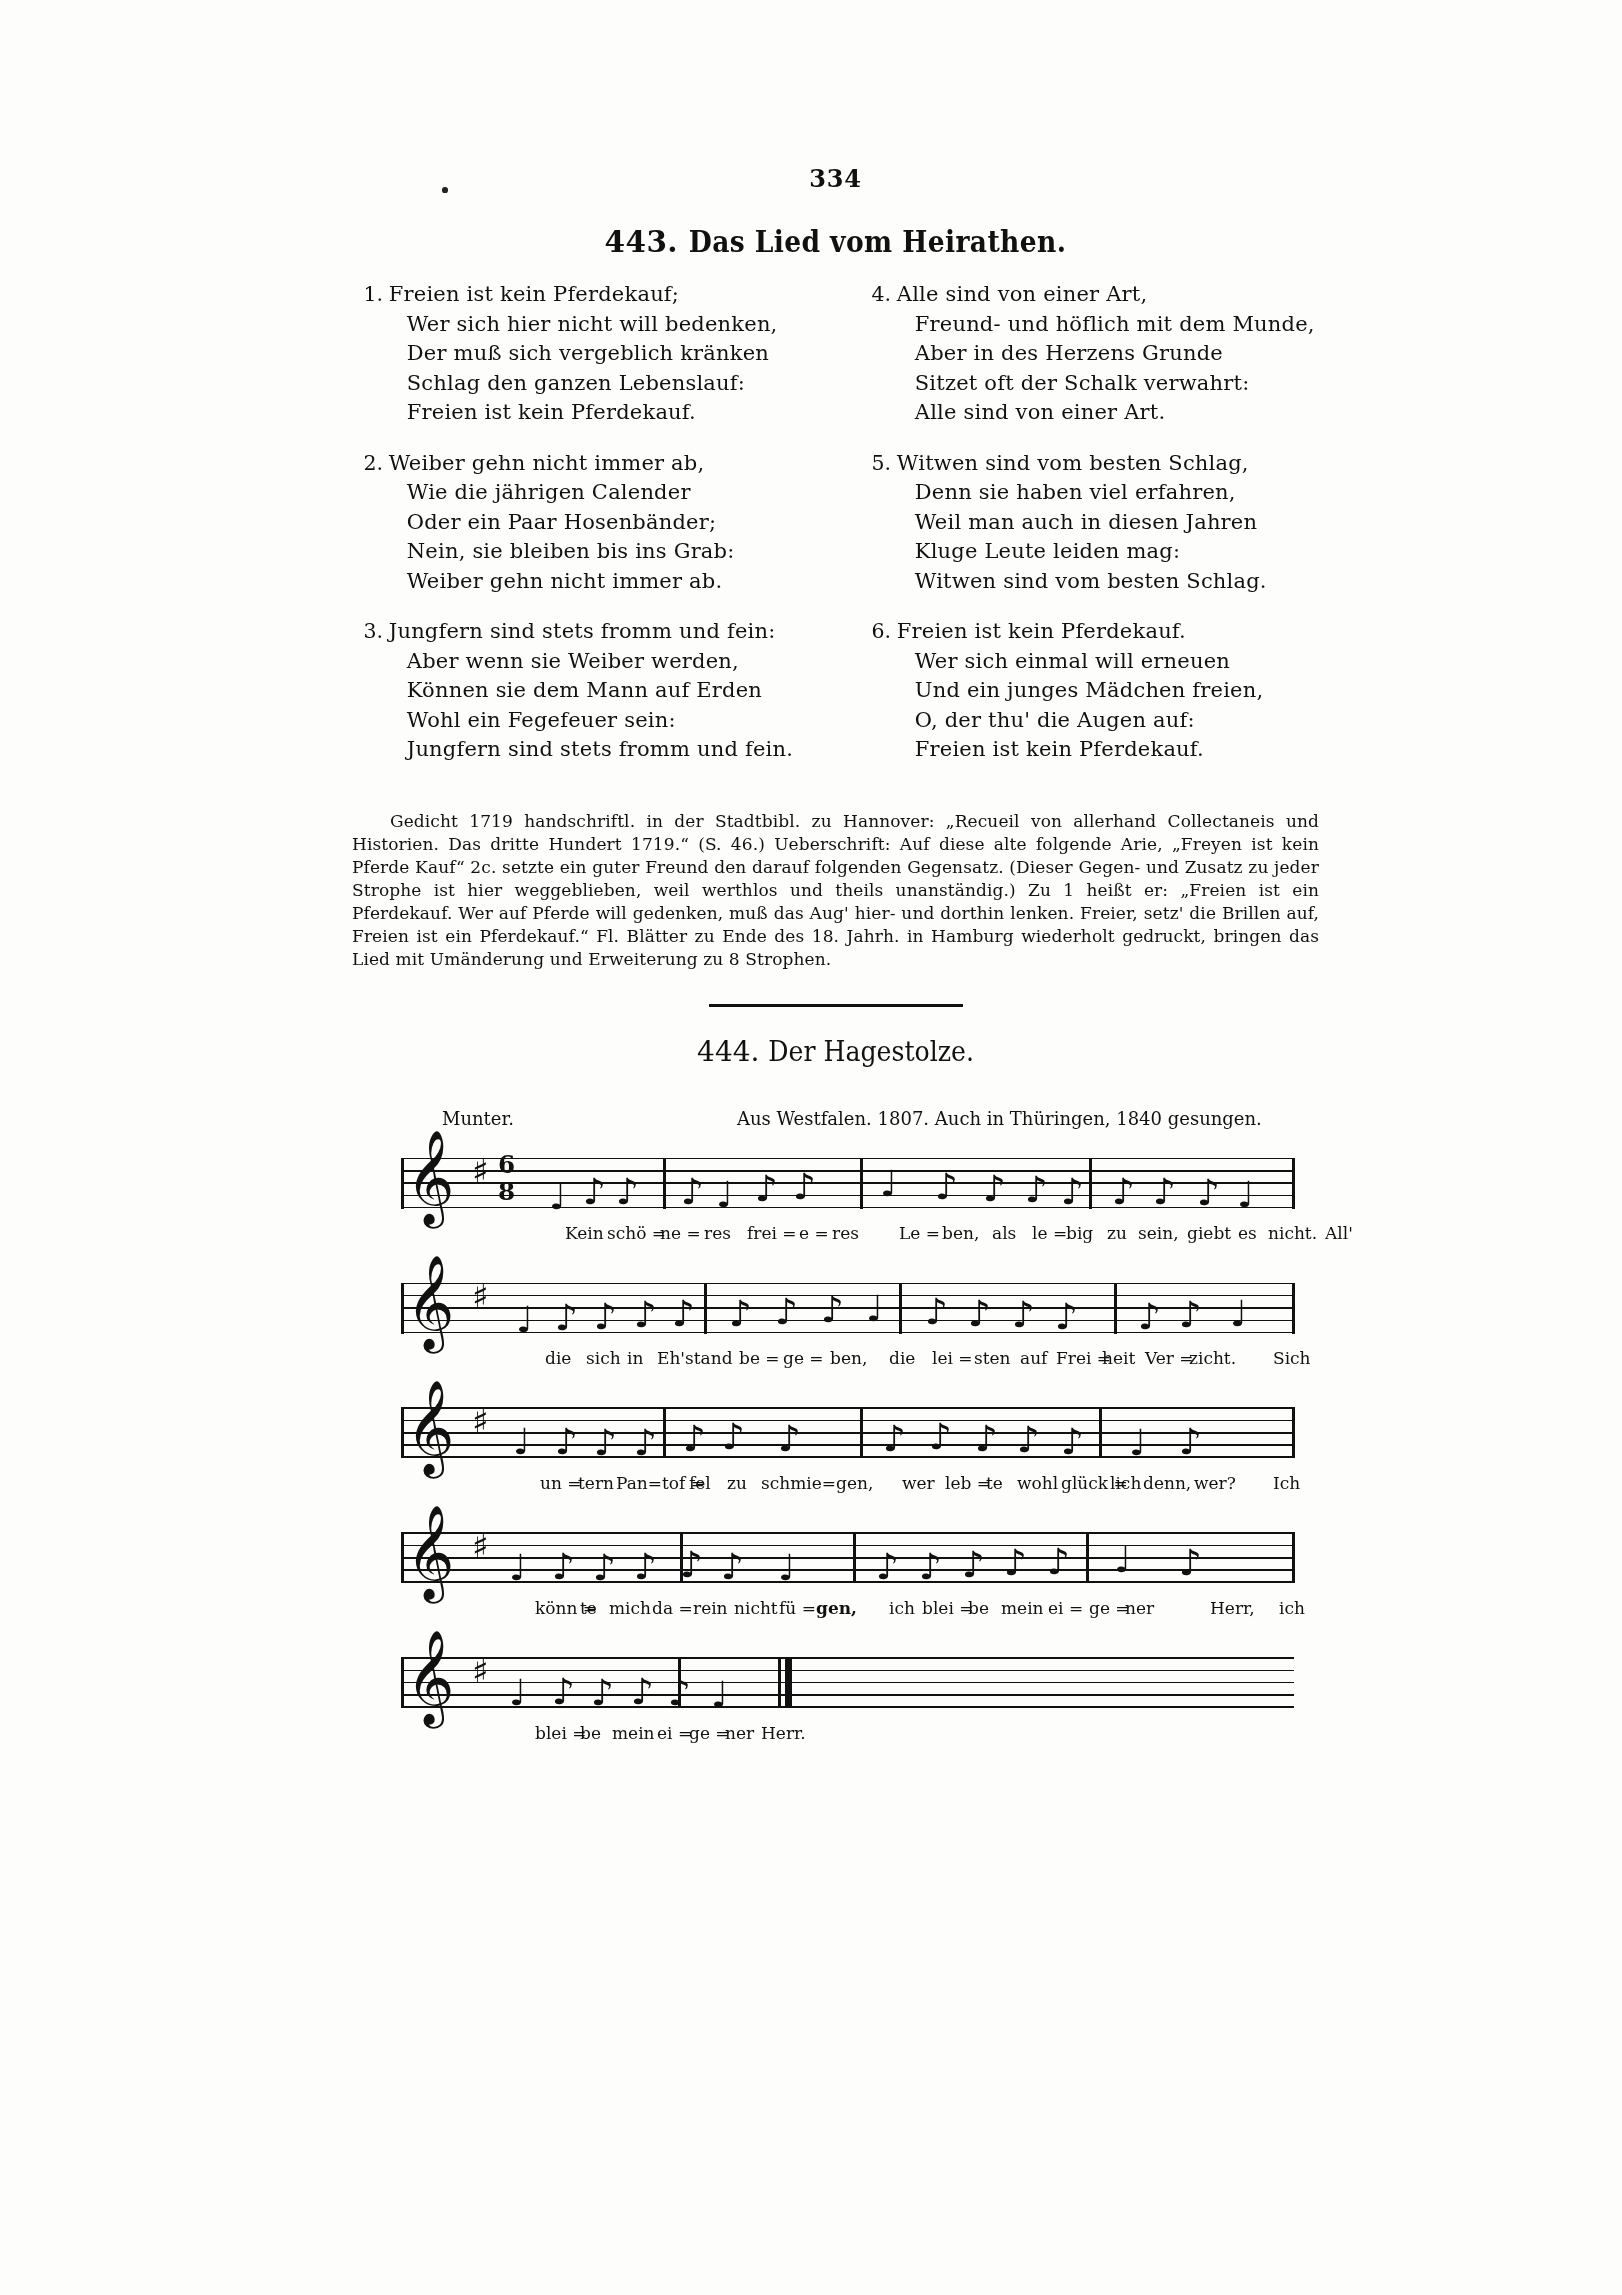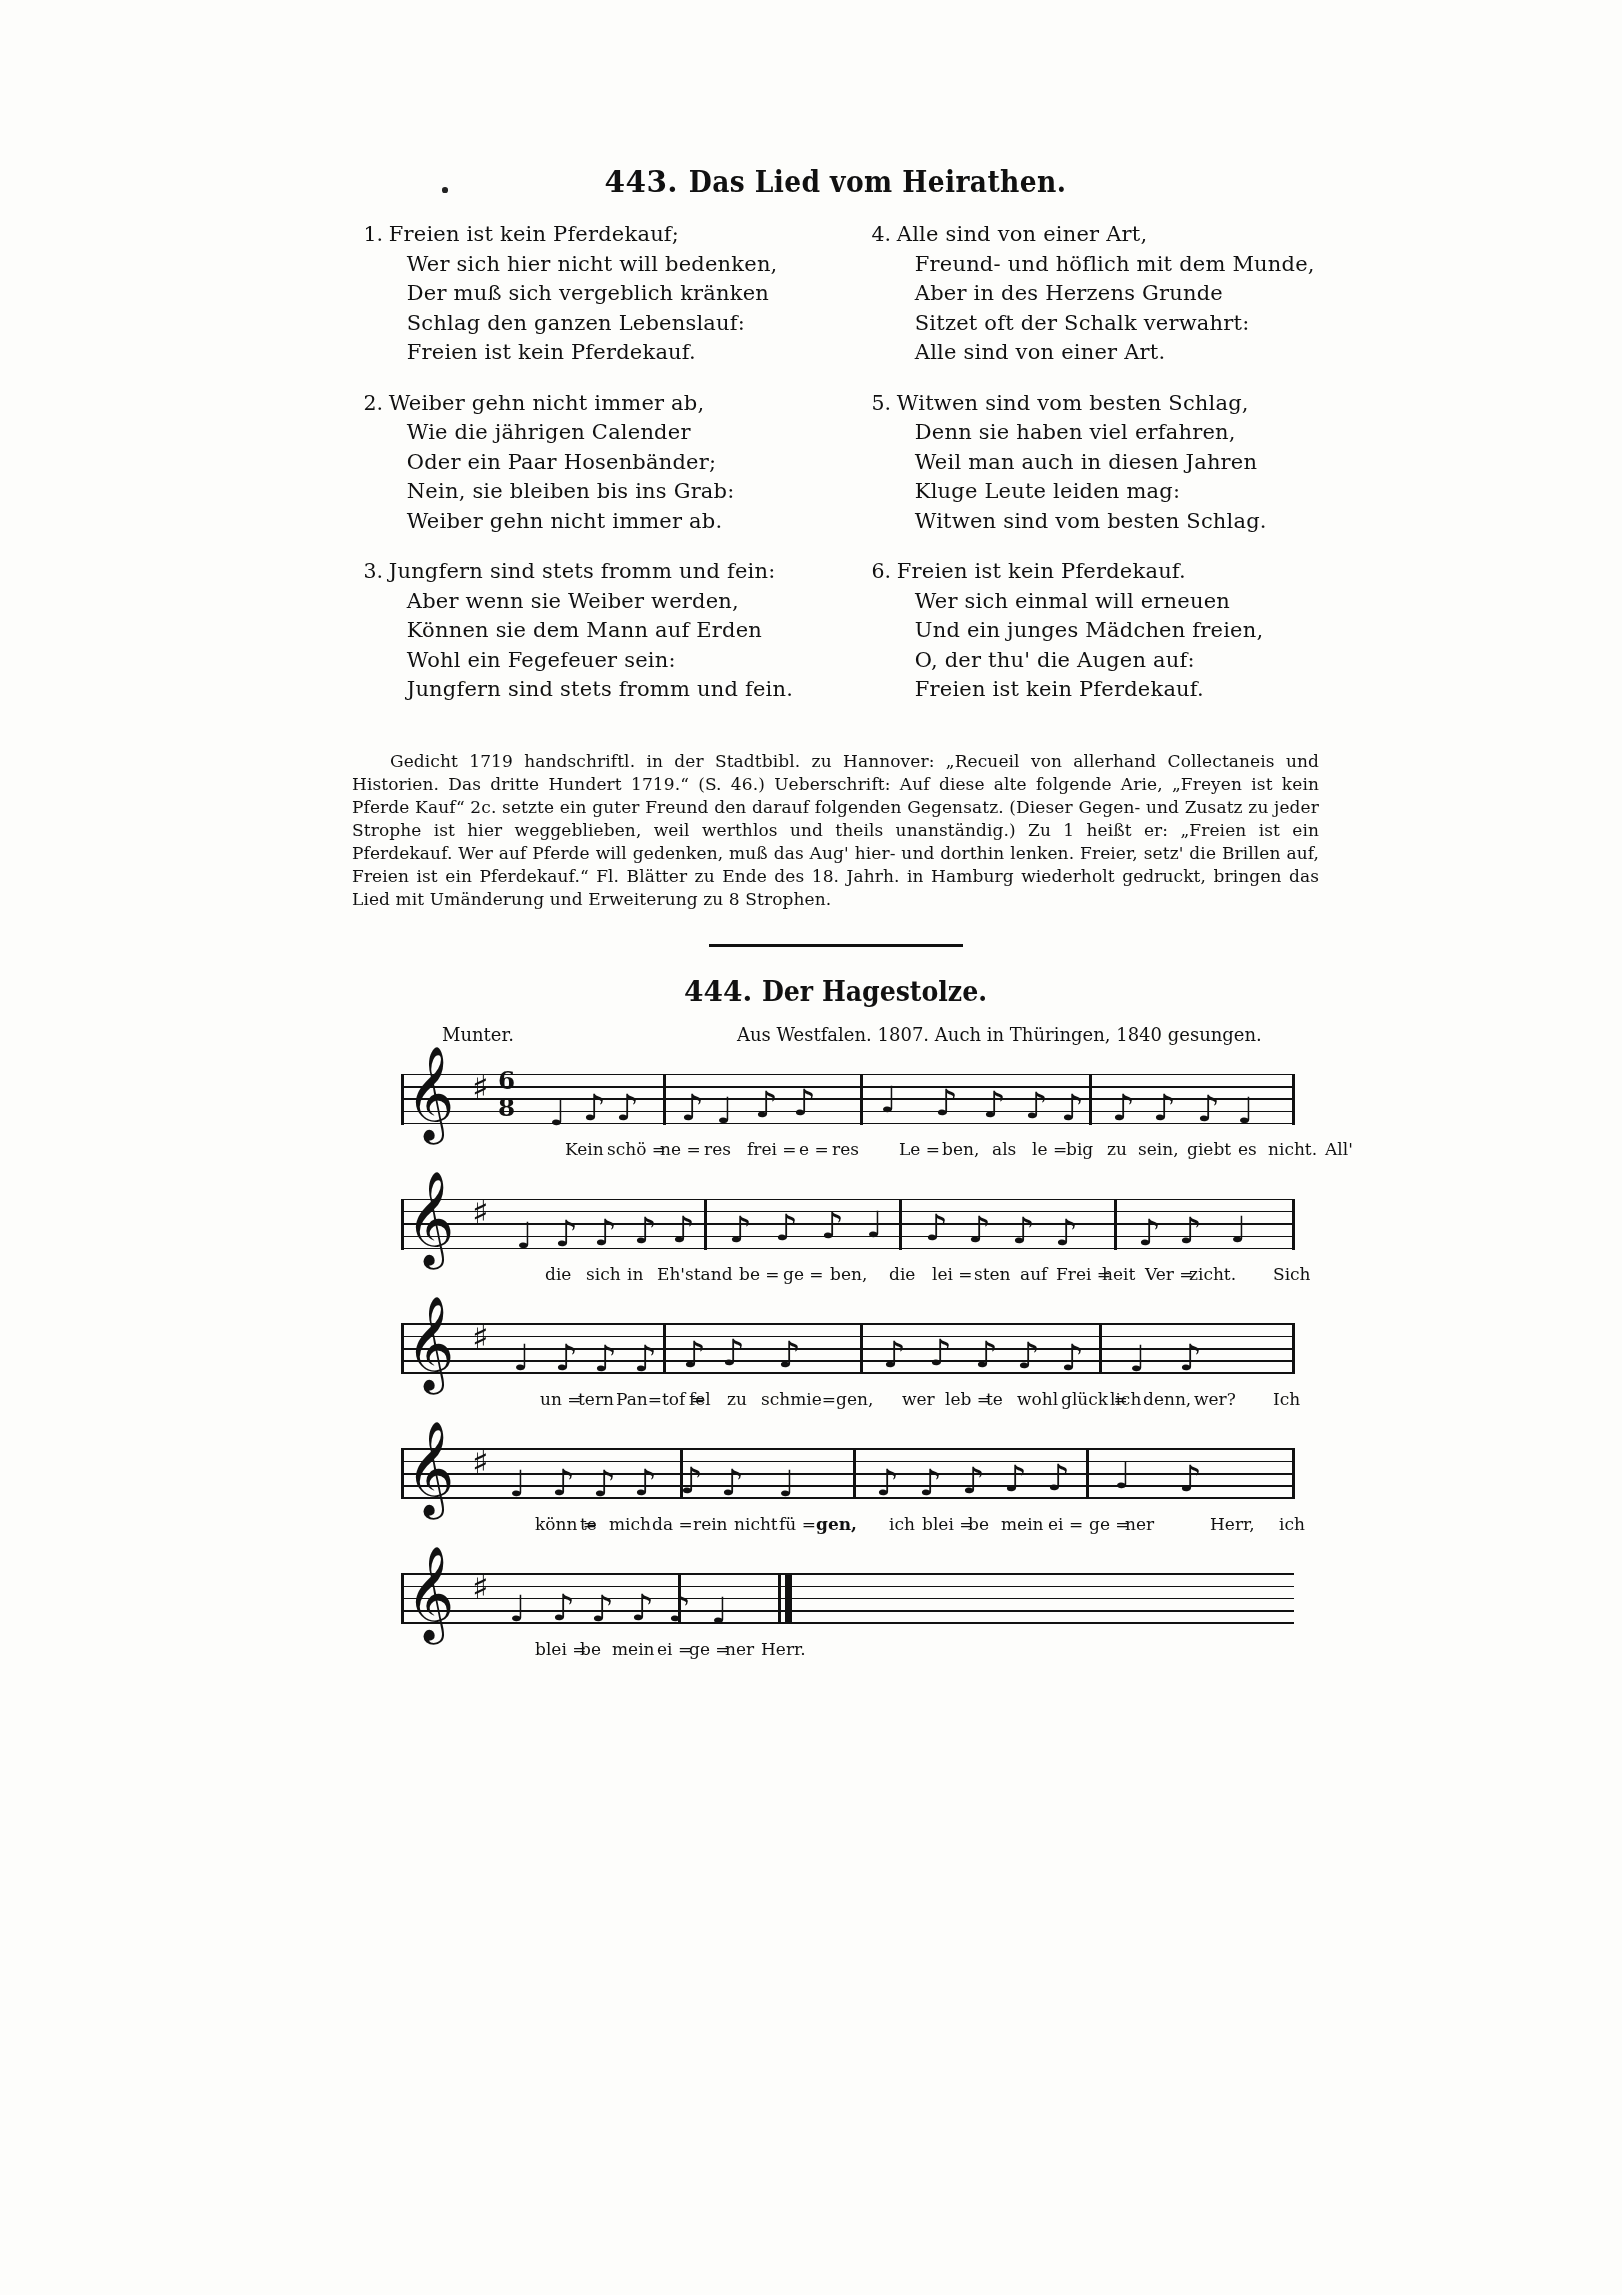--- a/index.html
+++ b/index.html
@@ -108,22 +108,22 @@
   }
   .rule {
     width: 254px;
     height: 3.3px;
     background: #111;
     margin: 33px auto 28px auto;
   }
   .song2-title {
     text-align: center;
     font-size: 28px;
-    font-weight: bold;
-    margin-bottom: 16px;
+    font-weight: normal;
+    margin-bottom: 40px;
   }
   .music-head {
     position: relative;
     height: 28px;
     margin-bottom: 4.9px;
     font-size: 18px;
   }
   .music-head .tempo {
     position: absolute;
     left: 90px;
@@ -223,20 +223,21 @@
 </style>
 </head>
 <body>
 
 <div class="page">
 
   <div class="stray-dot"></div>
 
   <div class="page-inner">
 
+    <div class="page-number">334</div>
 
     <div class="song-title">
       <span class="num">443.</span>
       <span class="fr">Das Lied vom Heirathen.</span>
     </div>
 
     <div class="verses">
 
       <div class="verse-col">
 

